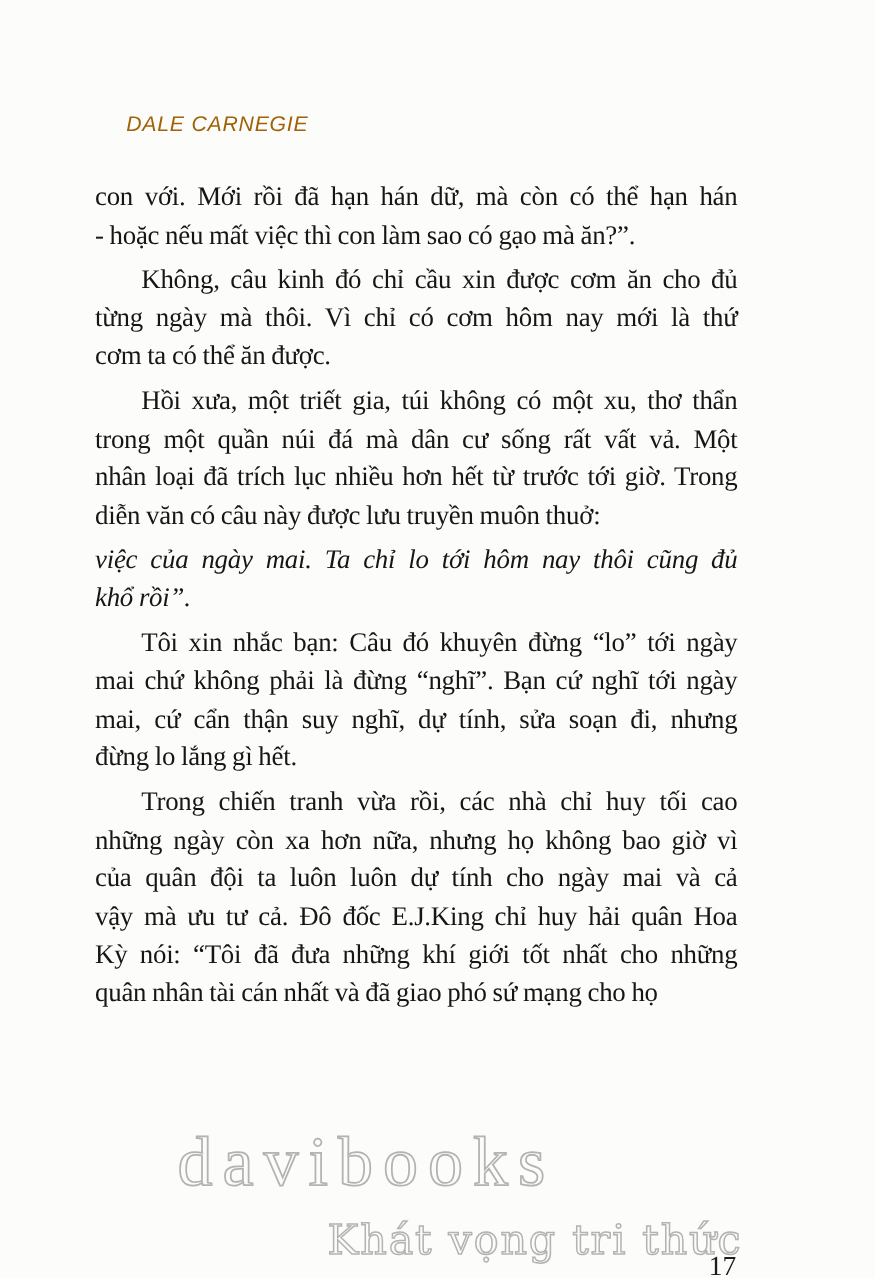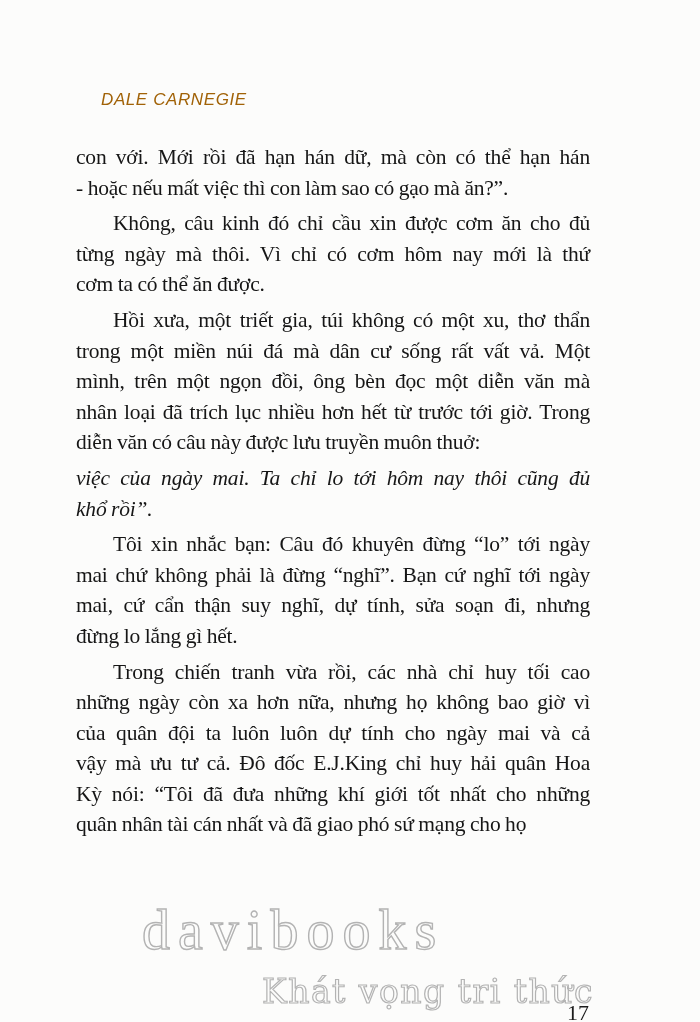--- a/index.html
+++ b/index.html
@@ -74,22 +74,21 @@
       <div class="line jl"><span>con với. Mới rồi đã hạn hán dữ, mà còn có thể hạn hán</span></div>
       <div class="line"><span>- hoặc nếu mất việc thì con làm sao có gạo mà ăn?”.</span></div>
     </div>
     <div class="para">
       <div class="line jl first"><span>Không, câu kinh đó chỉ cầu xin được cơm ăn cho đủ</span></div>
       <div class="line jl"><span>từng ngày mà thôi. Vì chỉ có cơm hôm nay mới là thứ</span></div>
       <div class="line"><span>cơm ta có thể ăn được.</span></div>
     </div>
     <div class="para">
       <div class="line jl first"><span>Hồi xưa, một triết gia, túi không có một xu, thơ thẩn</span></div>
-      <div class="line jl"><span>trong một miền núi đá mà dân cư sống rất vất vả. Một</span></div>
-      <div class="line jl"><span>mình, trên một ngọn đồi, ông bèn đọc một diễn văn mà</span></div>
+      <div class="line jl"><span>trong một quần núi đá mà dân cư sống rất vất vả. Một</span></div>
       <div class="line jl"><span>nhân loại đã trích lục nhiều hơn hết từ trước tới giờ. Trong</span></div>
       <div class="line"><span>diễn văn có câu này được lưu truyền muôn thuở:</span></div>
     </div>
     <div class="para italic">
       <div class="line jl"><span>việc của ngày mai. Ta chỉ lo tới hôm nay thôi cũng đủ</span></div>
       <div class="line"><span>khổ rồi”.</span></div>
     </div>
     <div class="para">
       <div class="line jl first"><span>Tôi xin nhắc bạn: Câu đó khuyên đừng </span><span class="it">“lo”</span><span> tới ngày</span></div>
       <div class="line jl"><span>mai chứ không phải là đừng </span><span class="it">“nghĩ”</span><span>. Bạn cứ nghĩ tới ngày</span></div>

